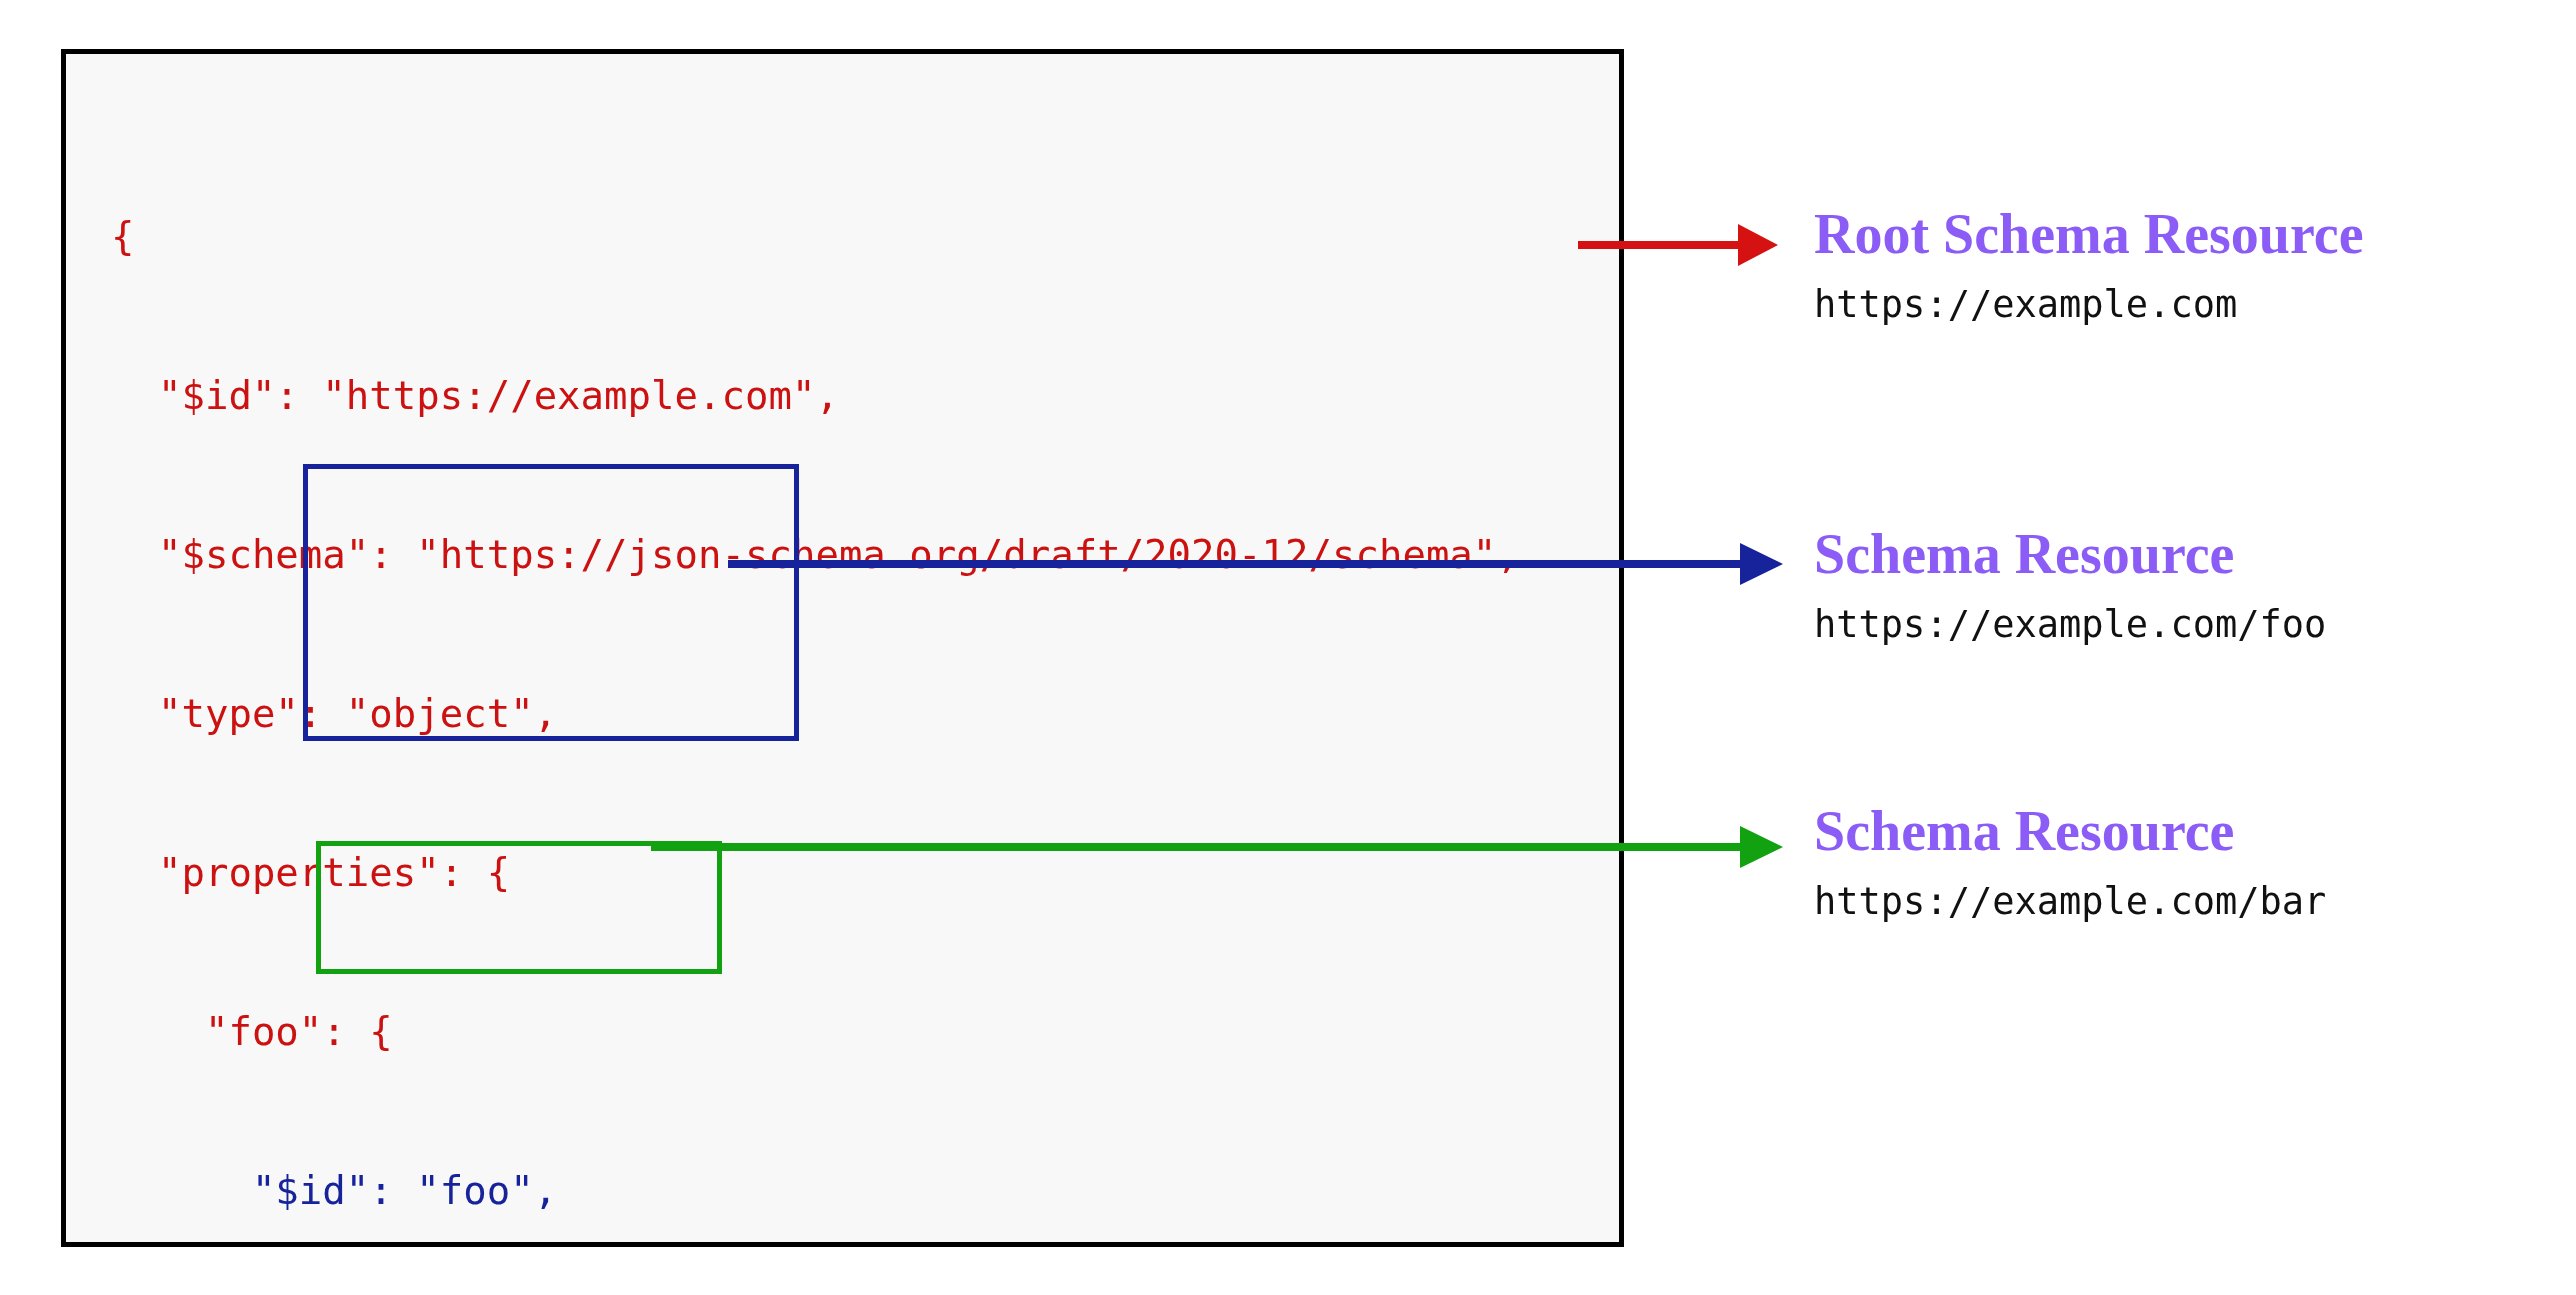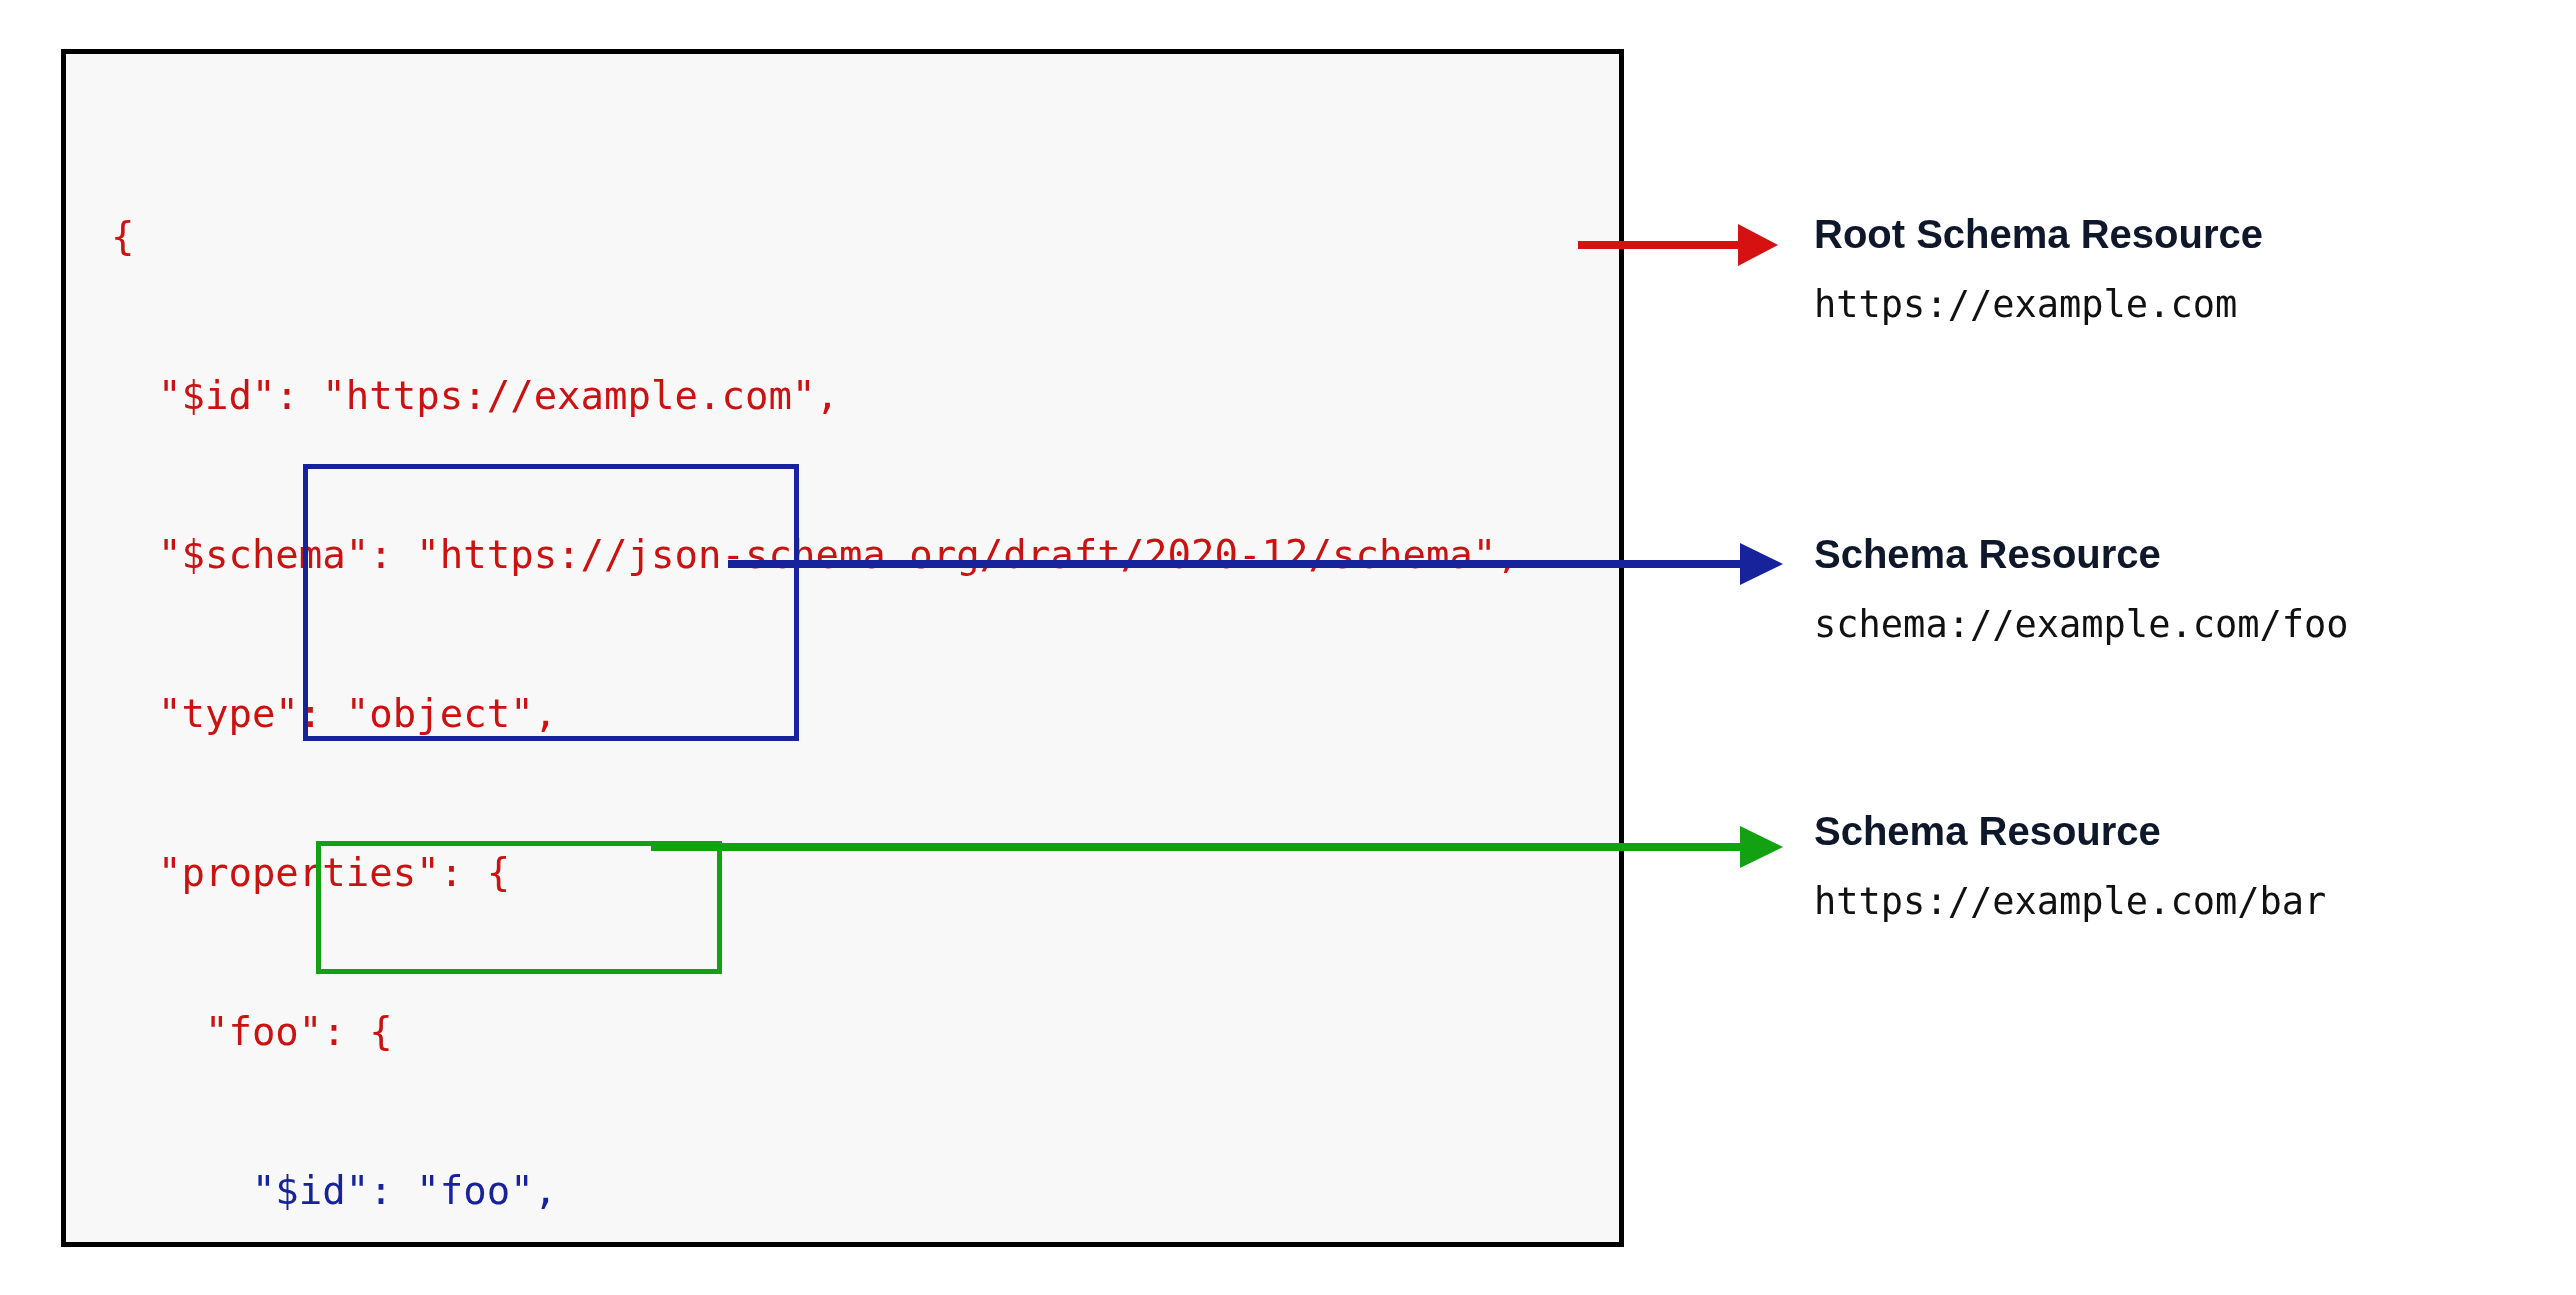--- a/index.html
+++ b/index.html
@@ -101,25 +101,25 @@
   #arrow-bar { left: 651px; top: 847px; width: 1132px; }
   #arrow-bar .shaft { width: 1096px; background: #11a111; }
   #arrow-bar .head  { left: 1089px; border-left: 43px solid #11a111; }
 
   
   .annotation {
     position: absolute;
     left: 1814px;
   }
   .annotation .title {
-    font-family: Liberation Sans, sans-serif;
+    font-family: Liberation Serif, serif;
     font-weight: bold;
-    font-size: 40px;
+    font-size: 56px;
     line-height: 52px;
-    color: #0f172a;
+    color: #8b5cf6;
     white-space: nowrap;
   }
   .annotation .uri {
     font-family: "DejaVu Sans Mono", monospace;
     font-size: 37px;
     line-height: 45px;
     color: #111111;
     white-space: nowrap;
     margin-top: 22px;
   }
@@ -177,20 +177,20 @@
   <div class="head"></div>
 </div>
 
 <div id="annotation-root" class="annotation">
   <div class="title">Root Schema Resource</div>
   <div class="uri">https://example.com</div>
 </div>
 
 <div id="annotation-foo" class="annotation">
   <div class="title">Schema Resource</div>
-  <div class="uri">schema://example.com/foo</div>
+  <div class="uri">https://example.com/foo</div>
 </div>
 
 <div id="annotation-bar" class="annotation">
   <div class="title">Schema Resource</div>
   <div class="uri">https://example.com/bar</div>
 </div>
 
 
 </body></html>

